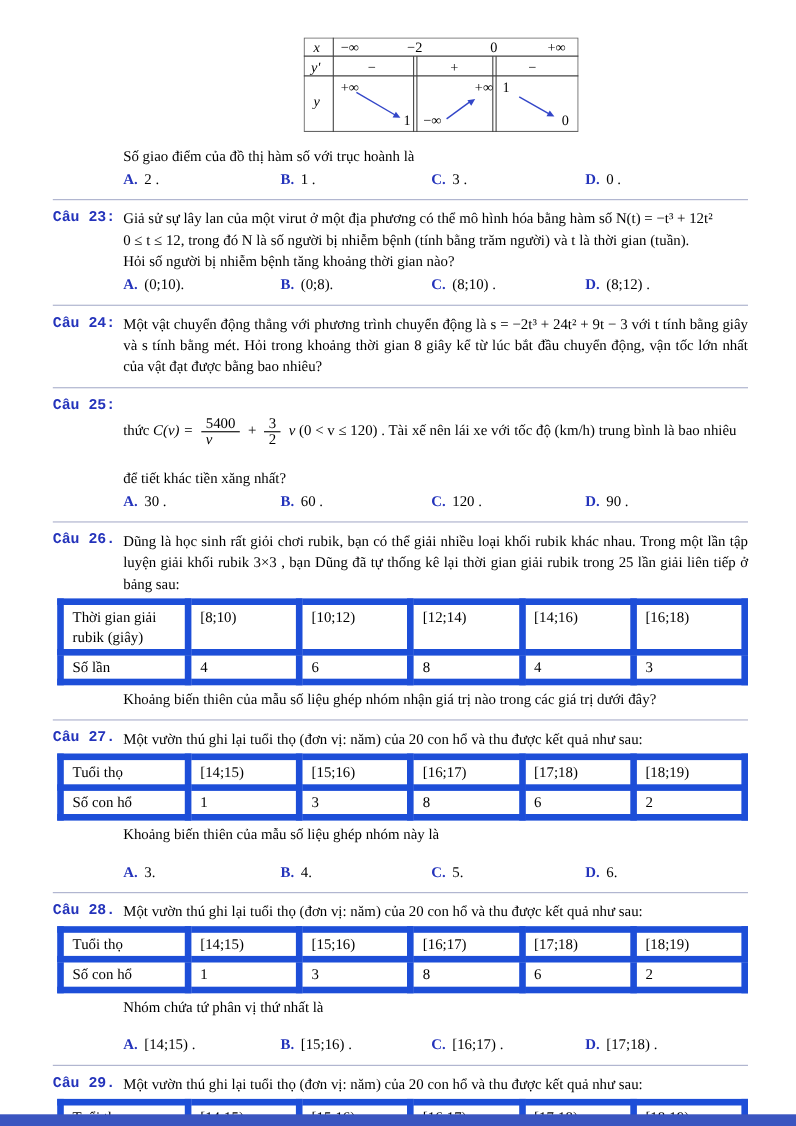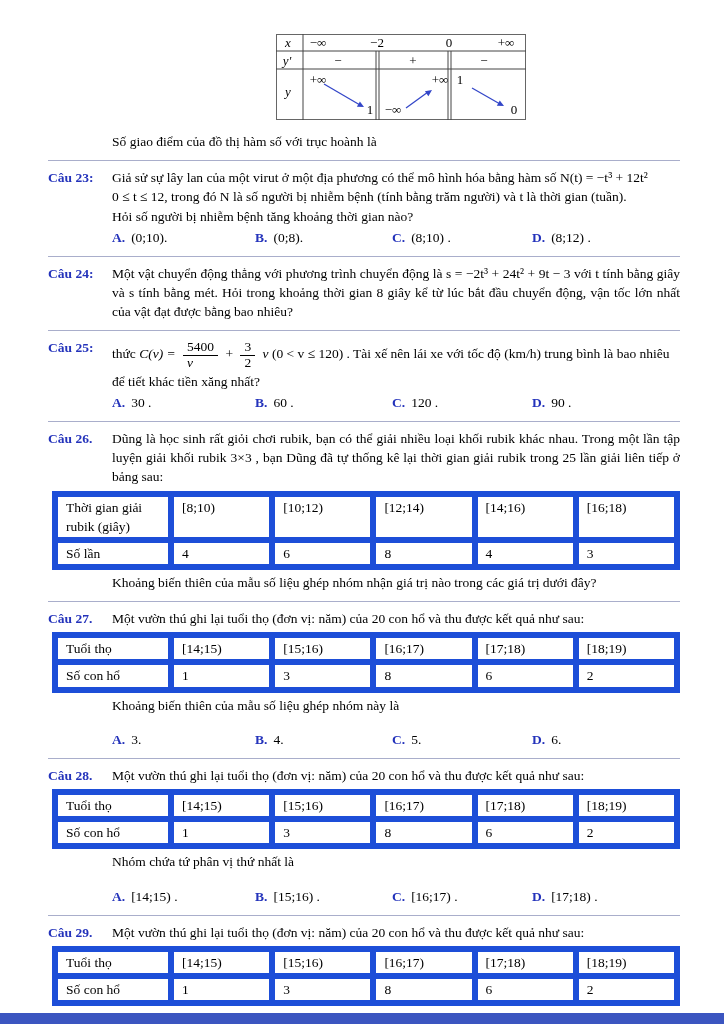--- a/index.html
+++ b/index.html
@@ -14,21 +14,21 @@
     font-family:"Liberation Serif","DejaVu Serif",serif;
     font-size:13.5px;
     line-height:1.42;
     color:#000;
     position:relative;
     overflow:hidden;
   }
   .page{padding:8px 44px 0 48px;}
   .vt-wrap{margin:26px 0 6px 228px;}
   .q{display:flex;margin-top:7px;}
-  .q-label{flex:0 0 64px;width:64px;font-weight:bold;color:var(--accent);}
+  .q-label{flex:0 0 64px;width:64px;font-weight:bold;color:var(--accent);font-family:Liberation Mono, monospace;}
   .q-body{flex:1;min-width:0;}
   .para{text-align:justify;}
   .options{display:grid;grid-template-columns:143px 137px 140px auto;margin-top:2px;}
   .options.spaced{margin-top:15px;}
   .opt{white-space:nowrap;}
   .opt .k{font-weight:bold;color:var(--accent);margin-right:6px;}
   .sep{border:none;border-top:1px solid var(--sep);margin:9px 0 2px 0;}
   table.data{
     border-collapse:collapse;
     table-layout:fixed;
@@ -38,21 +38,21 @@
   table.data td{
     border:6px solid #1d4ed8;
     padding:1px 8px;
     vertical-align:top;
   }
   table.data td.c0{width:116px;}
   .frac{display:inline-block;vertical-align:middle;text-align:left;margin:0 4px;line-height:1.05;}
   .frac .num{display:block;padding:0 4px;border-bottom:1px solid #000;}
   .frac .den{display:block;padding:0 4px;}
   .it{font-style:italic;}
-  .q25-line{text-align:justify;margin:2px 0;}
+  .q25-line{text-align:justify;margin:18px 0;}
   .footer-bar{position:absolute;left:0;bottom:0;width:100%;height:11px;background:var(--footer);}
   svg text{font-family:"Liberation Serif","DejaVu Serif",serif;font-size:13px;fill:#000;}
   svg text.vt-var{font-style:italic;}
 </style>
 </head>
 <body>
 
 <div class="page">
 
   <div class="vt-wrap">
@@ -91,20 +91,26 @@
       <line x1="196" y1="54" x2="224" y2="70" stroke="#3346c8" stroke-width="1.3"></line>
       <polygon points="228,72 220.8,71.7 223.8,66.5" fill="#3346c8"></polygon>
       <text x="238" y="80" text-anchor="middle">0</text>
     </svg>
   </div>
 
   <section class="q">
     <div class="q-label"></div>
     <div class="q-body">
       <p class="para">Số giao điểm của đồ thị hàm số với trục hoành là</p>
+      <div class="options">
+        <div class="opt"><span class="k">A.</span><span>2 .</span></div>
+        <div class="opt"><span class="k">B.</span><span>1 .</span></div>
+        <div class="opt"><span class="k">C.</span><span>3 .</span></div>
+        <div class="opt"><span class="k">D.</span><span>0 .</span></div>
+      </div>
     </div>
   </section>
 
   <hr class="sep">
 
   <section class="q">
     <div class="q-label">Câu 23:</div>
     <div class="q-body">
       <p class="para">Giả sử sự lây lan của một virut ở một địa phương có thể mô hình hóa bằng hàm số  N(t) = −t³ + 12t²</p>
       <p class="para">0 ≤ t ≤ 12, trong đó  N  là số người bị nhiễm bệnh (tính bằng trăm người) và  t  là thời gian (tuần).</p>

